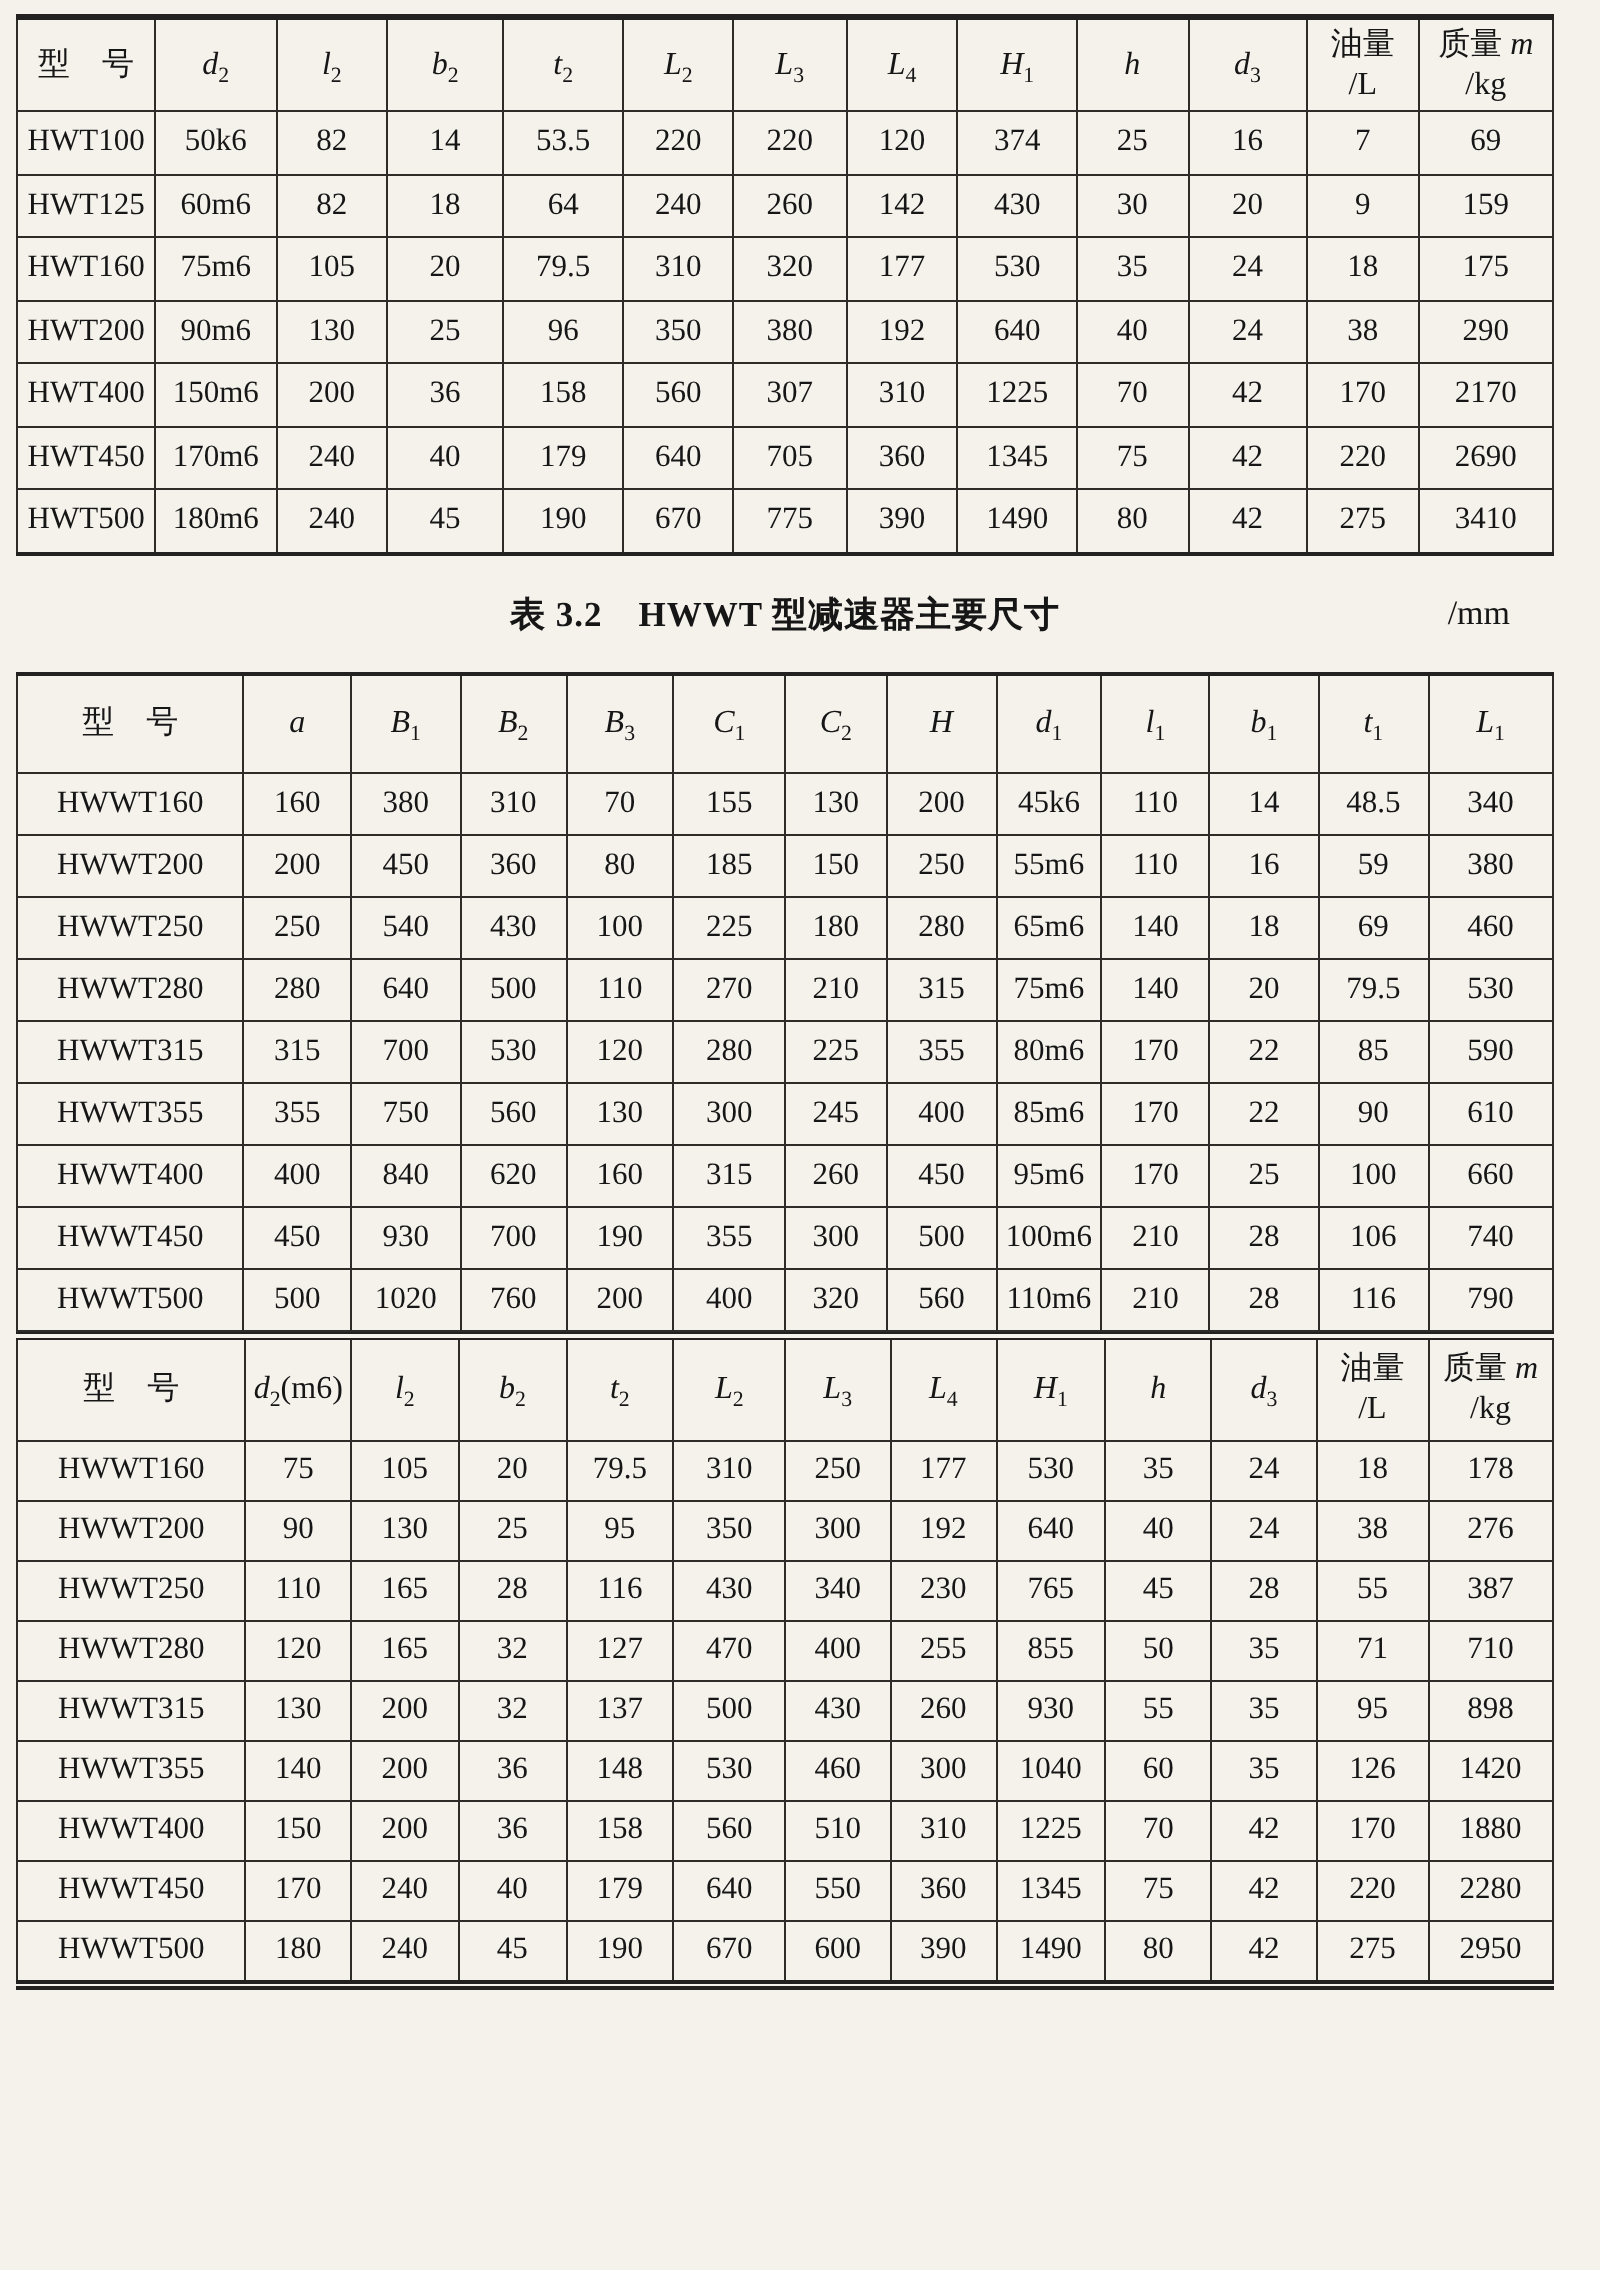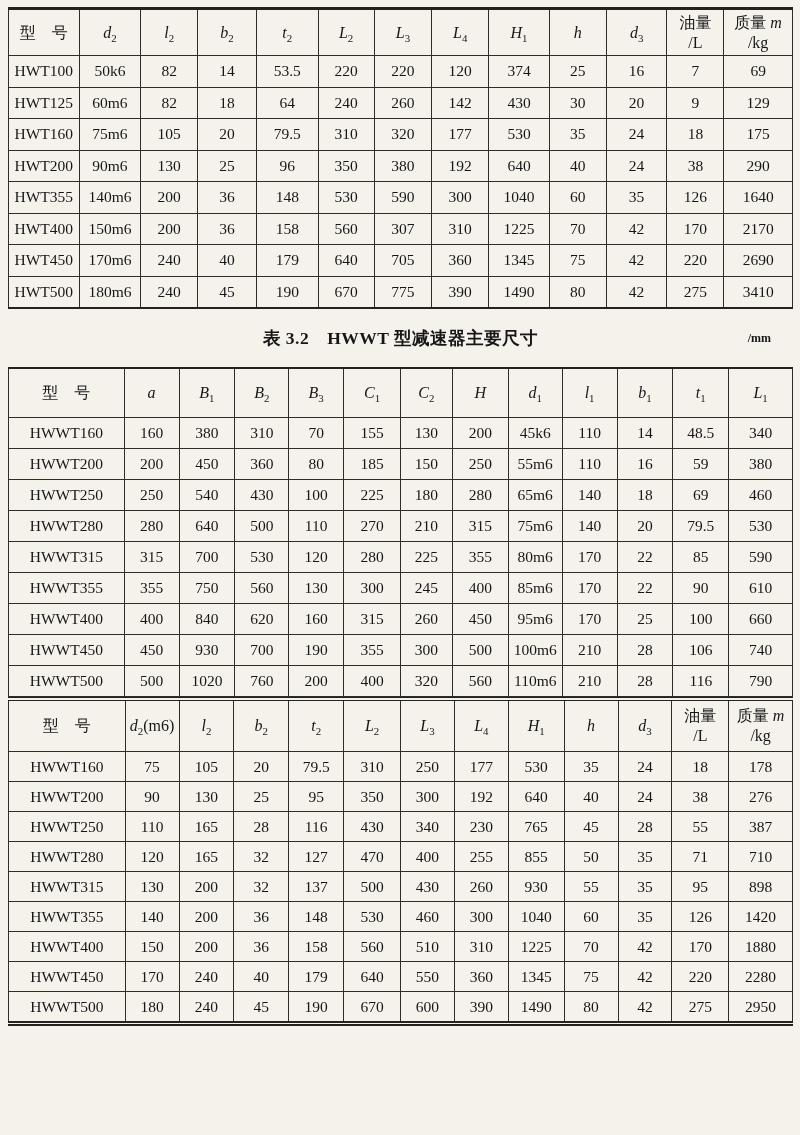--- a/index.html
+++ b/index.html
@@ -8,21 +8,21 @@
     font-family:"Liberation Serif","DejaVu Serif",serif;
   }
   .page{
     position:relative;
     width:800px;
     height:1135px;
     margin:0 auto;
     box-sizing:border-box;
     background:#f5f2ec;
     color:#161616;
-    padding:7px 7px 0 8px;
+    padding:7px 23px 0 8px;
   }
   table.dim-table{
     width:100%;
     border-collapse:collapse;
     table-layout:fixed;
   }
   table.dim-table th,
   table.dim-table td{
     border:1px solid #2e2c29;
     text-align:center;
@@ -57,22 +57,22 @@
     font-size:17.5px;
     font-weight:bold;
     letter-spacing:.5px;
   }
   .cap-number{margin-right:18px;}
   .cap-unit{
     position:absolute;
     right:22px;
     top:50%;
     transform:translateY(-50%);
-    font-size:12px;
-    font-weight:bold;
+    font-size:17px;
+    font-weight:normal;
     margin-left:36px;
   }
   
   .t2{border-top:2px solid #242220;}
   .t2 th{height:48px;}
   .t2 td{height:30px;}
   
   .t3{border-top:4px double #242220;border-bottom:5px double #242220;}
   .t3 th{height:50px;}
   .t3 td{height:29px;}
@@ -137,21 +137,21 @@
           <td>82</td>
           <td>18</td>
           <td>64</td>
           <td>240</td>
           <td>260</td>
           <td>142</td>
           <td>430</td>
           <td>30</td>
           <td>20</td>
           <td>9</td>
-          <td>129</td>
+          <td>159</td>
         </tr>
         <tr>
           <td>HWT160</td>
           <td>75m6</td>
           <td>105</td>
           <td>20</td>
           <td>79.5</td>
           <td>310</td>
           <td>320</td>
           <td>177</td>
@@ -170,35 +170,20 @@
           <td>350</td>
           <td>380</td>
           <td>192</td>
           <td>640</td>
           <td>40</td>
           <td>24</td>
           <td>38</td>
           <td>290</td>
         </tr>
         <tr>
-          <td>HWT355</td>
-          <td>140m6</td>
-          <td>200</td>
-          <td>36</td>
-          <td>148</td>
-          <td>530</td>
-          <td>590</td>
-          <td>300</td>
-          <td>1040</td>
-          <td>60</td>
-          <td>35</td>
-          <td>126</td>
-          <td>1640</td>
-        </tr>
-        <tr>
           <td>HWT400</td>
           <td>150m6</td>
           <td>200</td>
           <td>36</td>
           <td>158</td>
           <td>560</td>
           <td>307</td>
           <td>310</td>
           <td>1225</td>
           <td>70</td>

